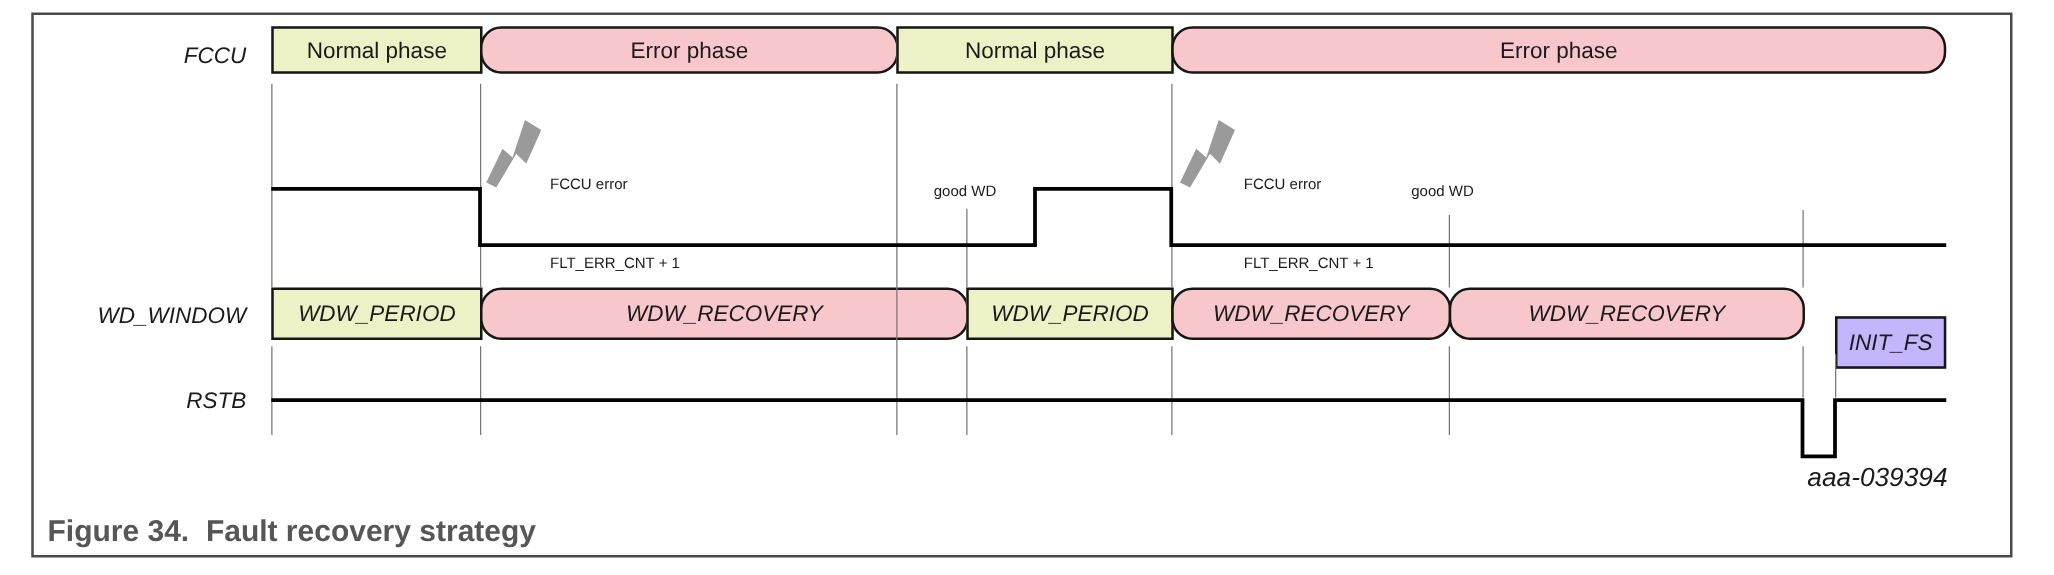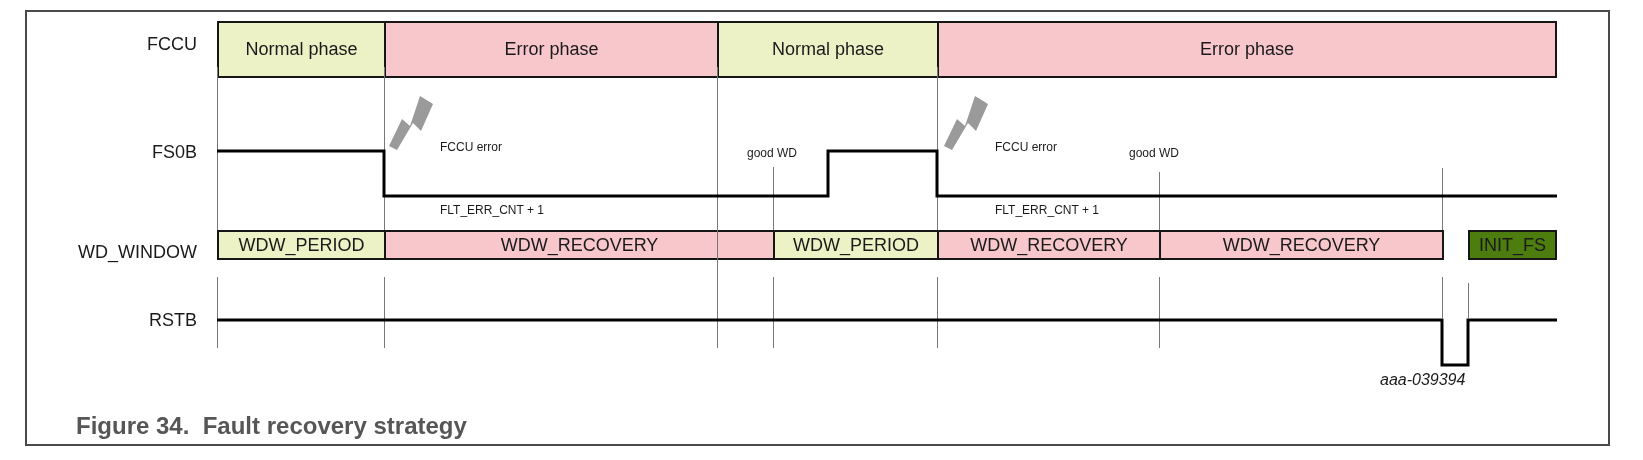--- a/index.html
+++ b/index.html
@@ -14,54 +14,53 @@
   .stage{
     position:relative;width:1643px;height:460px;background:#ffffff;overflow:hidden;
     font-family:"Liberation Sans", sans-serif;color:#1a1a1a;
   }
   .fig-border{
     position:absolute;left:25px;top:10px;width:1585px;height:436px;
     border:2px solid #4a4a4a;box-sizing:border-box;
   }
   .row-label{
     position:absolute;left:40px;width:157px;text-align:right;
-    font-size:18px;line-height:20px;white-space:nowrap;
+    font-size:18px;line-height:20px;white-space:nowrap;font-style:italic;
   }
   .phase-box{
     position:absolute;box-sizing:border-box;border:2px solid var(--ink);
     display:flex;align-items:center;justify-content:center;
     font-size:18px;white-space:nowrap;
   }
-  .fccu-box{top:21px;height:57px;}
-  .wd-box{top:230px;height:30px;}
+  .fccu-box{top:21px;height:38px;}
+  .wd-box{top:230px;height:42px;font-style:italic;}
   .fill-normal{background:var(--normal-fill);}
-  .fill-error{background:var(--error-fill);}
-  .fill-plain{background:#4d7c0f;}
+  .fill-error{background:var(--error-fill);border-radius:17px;}
+  .fill-plain{background:#c4b5fd;margin-top:23px;}
   .gridline{position:absolute;width:1px;background:var(--grid);z-index:3;}
   .signals{position:absolute;left:0;top:0;z-index:4;}
   .ann{position:absolute;font-size:12px;line-height:21px;white-space:pre;z-index:5;}
   .ann-center{transform:translateX(-50%);text-align:right;}
   .watermark{
-    position:absolute;left:1380px;top:371px;width:178px;
-    font-size:16px;font-style:italic;z-index:5;
+    position:absolute;left:1380px;top:371px;width:178px;text-align:right;
+    font-size:21px;font-style:italic;z-index:5;
   }
   .caption{
     position:absolute;left:38px;top:412px;font-size:24px;font-weight:bold;
-    color:var(--caption-text);white-space:pre;z-index:5;margin-left:38px;
+    color:var(--caption-text);white-space:pre;z-index:5;
   }
 </style>
 </head>
 <body>
 
 <div class="stage">
 
   <div class="fig-border"></div>
 
   <div class="row-label" style="top:34px">FCCU</div>
-  <div class="row-label" style="top:142px">FS0B</div>
   <div class="row-label" style="top:242px">WD_WINDOW</div>
   <div class="row-label" style="top:310px">RSTB</div>
 
   <div class="phase-box fccu-box fill-normal" style="left:217px;width:169px">Normal phase</div>
   <div class="phase-box fccu-box fill-error" style="left:384px;width:335px">Error phase</div>
   <div class="phase-box fccu-box fill-normal" style="left:717px;width:222px">Normal phase</div>
   <div class="phase-box fccu-box fill-error" style="left:937px;width:620px">Error phase</div>
 
   <div class="phase-box wd-box fill-normal" style="left:217px;width:169px">WDW_PERIOD</div>
   <div class="phase-box wd-box fill-error" style="left:384px;width:391px">WDW_RECOVERY</div>

